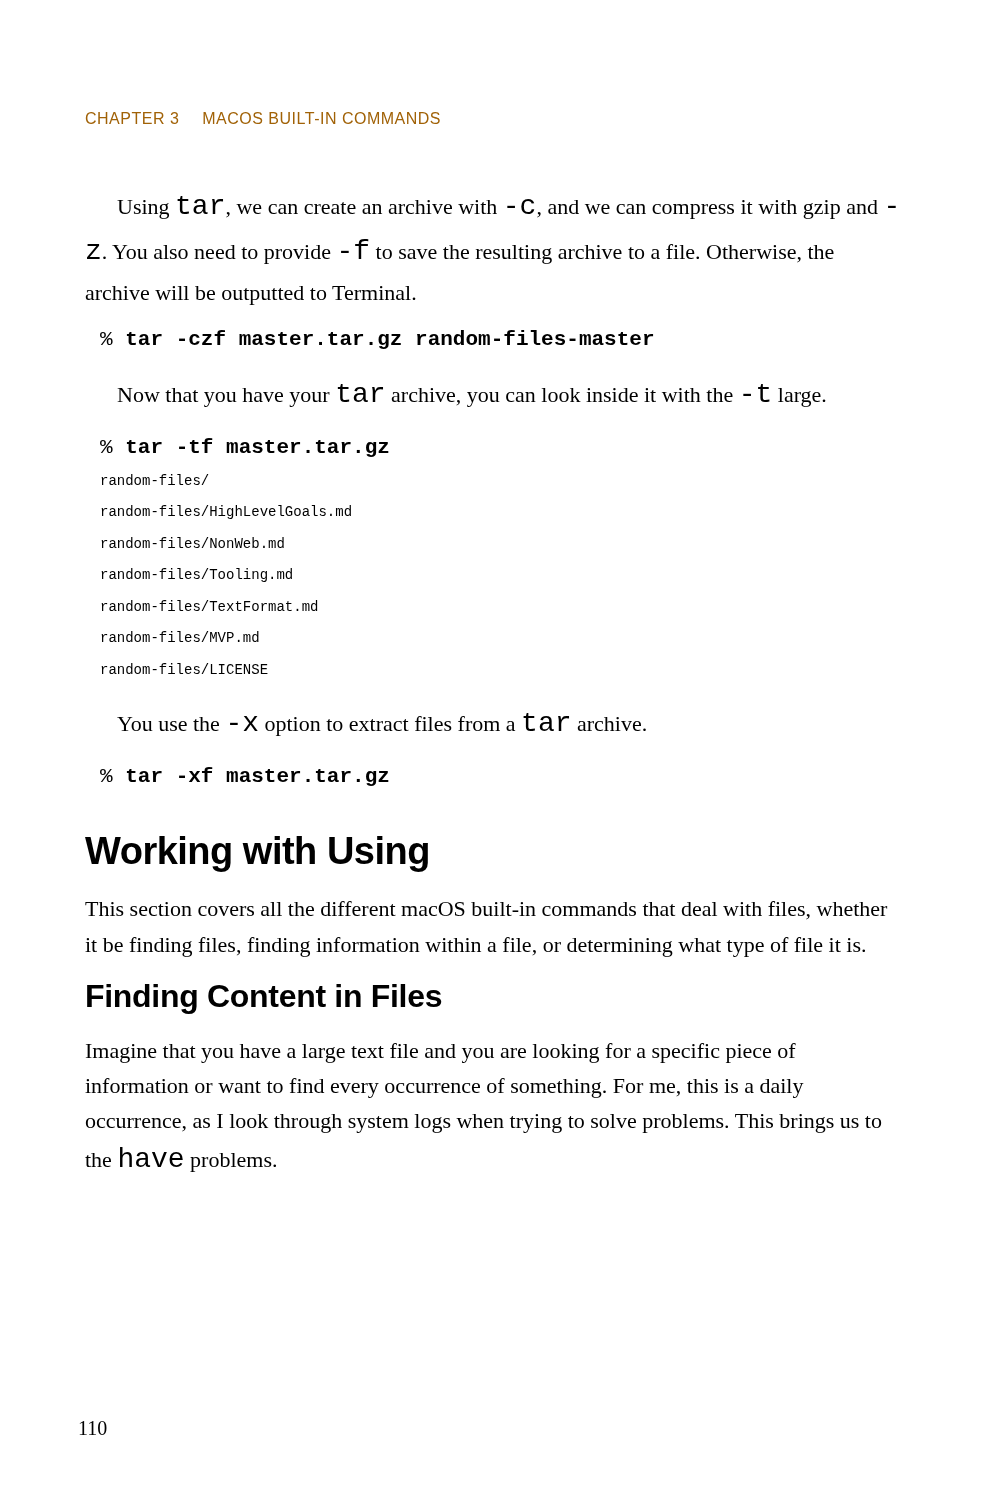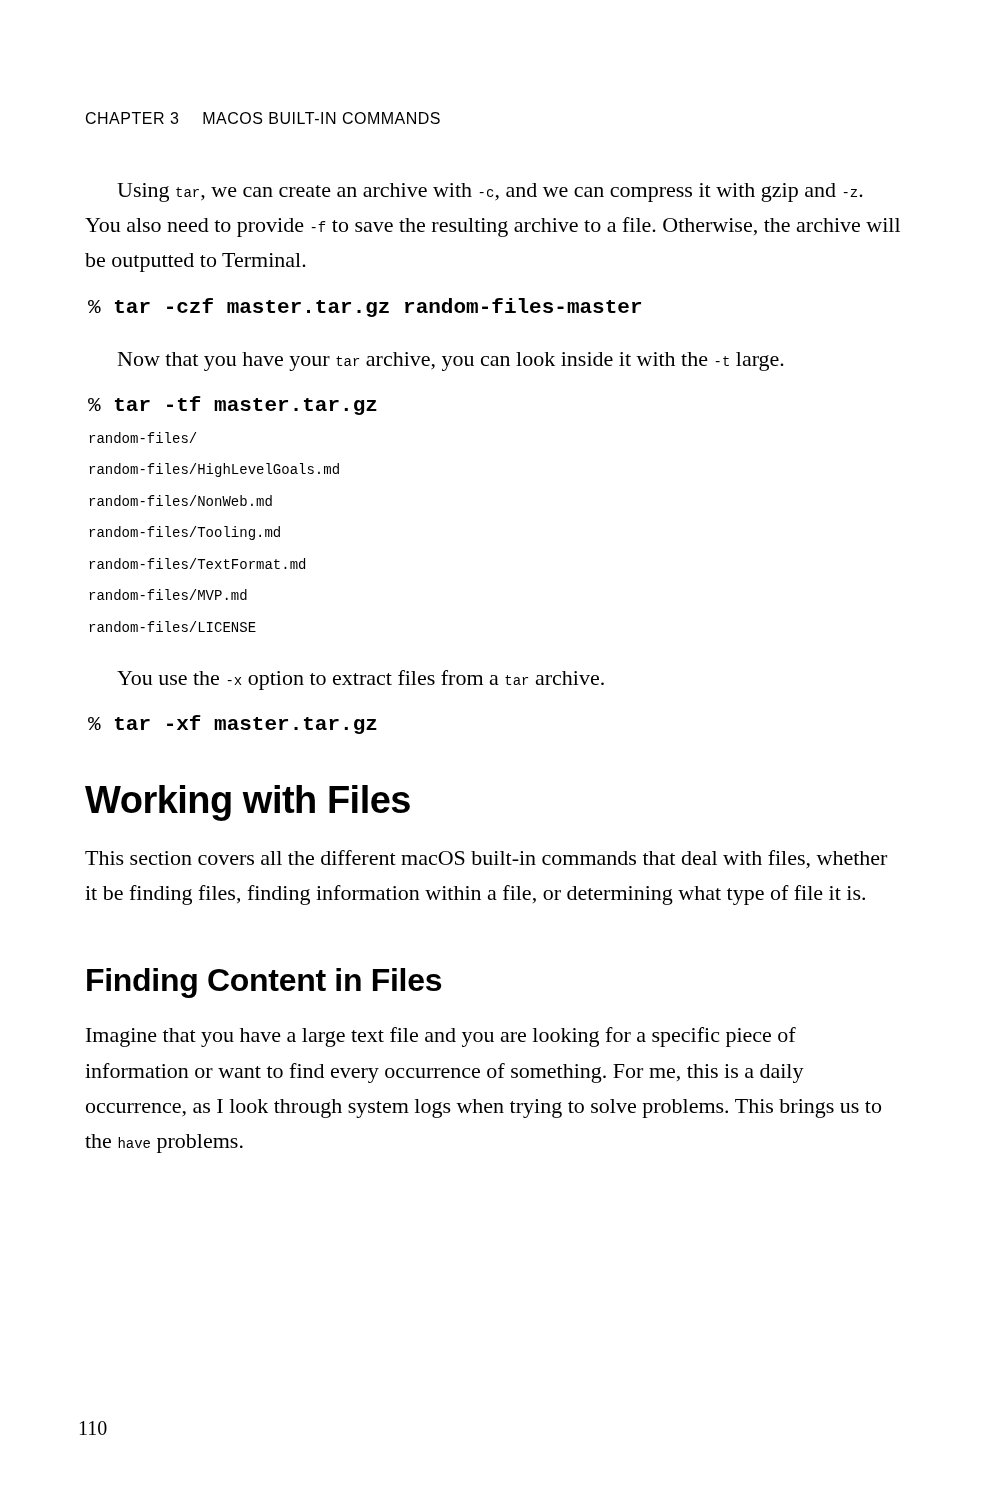--- a/index.html
+++ b/index.html
@@ -13,44 +13,44 @@
       background: #ffffff;
       font-family: Georgia, 'Times New Roman', serif;
       color: #000000;
       padding: 110px 85px 60px 85px;
       position: relative;
     }
     .header {
       font-family: Arial, Helvetica, sans-serif;
       font-size: 16px;
       letter-spacing: 0.5px;
-      margin-bottom: 44px;
-      color: #000000;
+      margin-bottom: 57px;
+      color: #a16207;
     }
     .chapter-num {
       margin-right: 18px;
     }
     .body-text {
       font-size: 22px;
       line-height: 1.6;
       margin-bottom: 12px;
       text-align: left;
     }
     .body-text.indent {
       text-indent: 32px;
     }
     .code-inline {
       font-family: 'Courier New', Courier, monospace;
-      font-size: 14px;
+      font-size: 28px;
     }
     .code-block {
       font-family: 'Courier New', Courier, monospace;
       font-size: 21px;
       line-height: 1.5;
-      margin: 14px 0 18px 3px;
+      margin: 14px 0 18px 15px;
       white-space: pre;
     }
     .code-block .prompt {
       font-weight: normal;
     }
     .code-block .cmd {
       font-weight: bold;
     }
     .code-output {
       font-family: 'Courier New', Courier, monospace;
@@ -63,21 +63,21 @@
       font-weight: 800;
       font-size: 38px;
       margin-top: 38px;
       margin-bottom: 18px;
       letter-spacing: -0.5px;
     }
     .h2 {
       font-family: Arial, Helvetica, sans-serif;
       font-weight: 800;
       font-size: 32px;
-      margin-top: 52px;
+      margin-top: 16px;
       margin-bottom: 18px;
       letter-spacing: -0.3px;
     }
     .page-number {
       position: absolute;
       bottom: 60px;
       left: 78px;
       font-size: 20px;
       font-family: Georgia, serif;
     }
@@ -108,21 +108,21 @@
 random-files/TextFormat.md
 random-files/MVP.md
 random-files/LICENSE</span></div>
 
 <p class="body-text indent">
   <span>You use the </span><span class="code-inline">-x</span><span> option to extract files from a </span><span class="code-inline">tar</span><span> archive.</span>
 </p>
 
 <div class="code-block"><span class="prompt">% </span><span class="cmd">tar -xf master.tar.gz</span></div>
 
-<h2 class="h1">Working with Files</h2>
+<h2 class="h1">Working with Using</h2>
 
 <p class="body-text">This section covers all the different macOS built-in commands that deal with files, whether it be finding files, finding information within a file, or determining what type of file it is.</p>
 
 <h3 class="h2">Finding Content in Files</h3>
 
 <p class="body-text">
   <span>Imagine that you have a large text file and you are looking for a specific piece of information or want to find every occurrence of something. For me, this is a daily occurrence, as I look through system logs when trying to solve problems. This brings us to the </span><span class="code-inline">have</span><span> problems.</span>
 </p>
 
 <div class="page-number">110</div>

